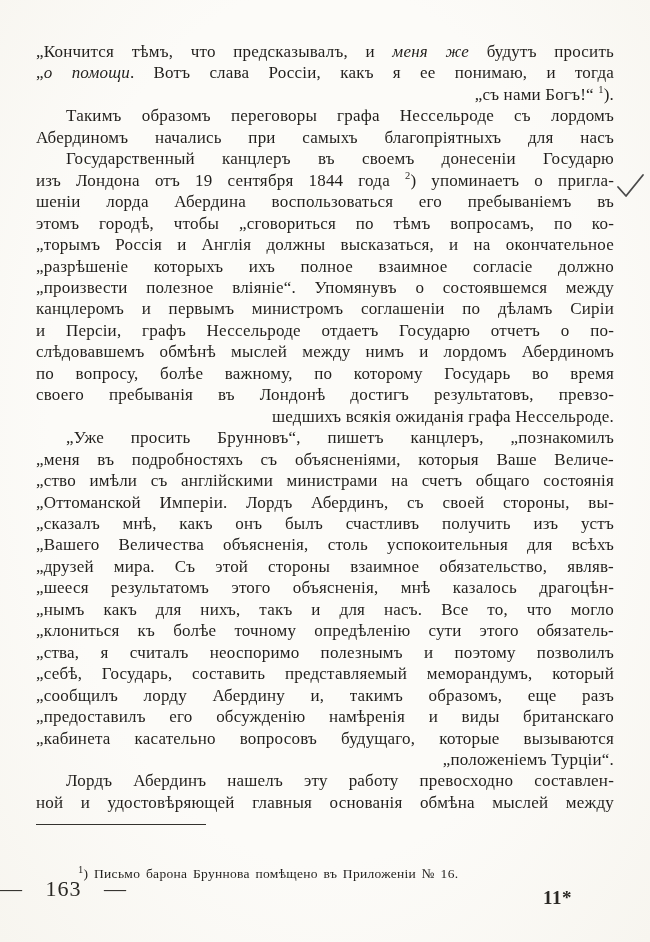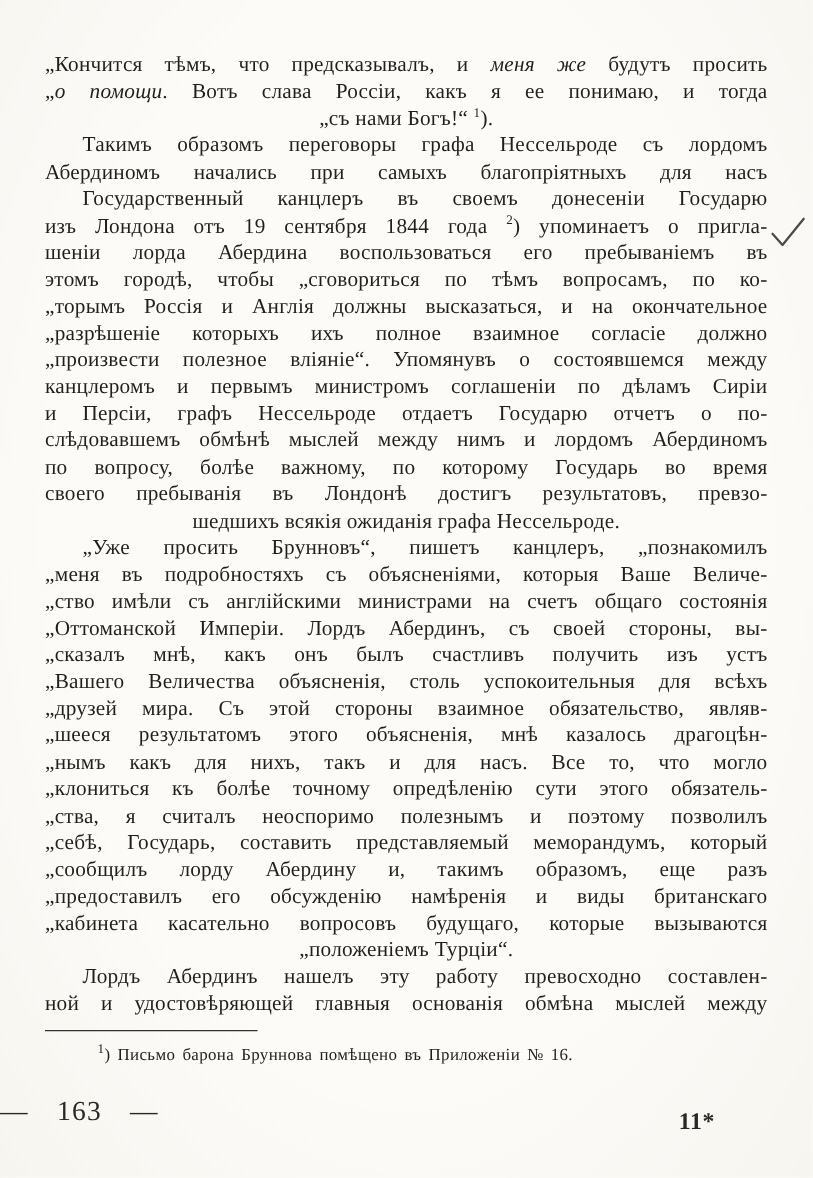--- a/index.html
+++ b/index.html
@@ -24,21 +24,21 @@
     position: absolute;
     left: 36px;
     top: 27px;
     width: 578px;
     margin-top: 14px;
   }
   .line {
     font-size: 17px;
     line-height: 21.45px;
     letter-spacing: 0.2px;
-    text-align: center;
+    text-align: right;
     white-space: normal;
   }
   .line.j {
     text-align: justify;
     text-align-last: justify;
     -moz-text-align-last: justify;
   }
   .line.ind {
     text-indent: 30px;
   }
@@ -62,21 +62,21 @@
     position: absolute;
     left: 36px;
     top: 824px;
     width: 170px;
     height: 0;
     border-top: 1.6px solid #34322e;
   }
   .footnotes {
     position: absolute;
     left: 36px;
-    top: 835px;
+    top: 865px;
     width: 578px;
     padding-left: 42px;
     box-sizing: border-box;
   }
   .footnote {
     font-size: 13.5px;
     line-height: 18.5px;
     letter-spacing: 0.3px;
     word-spacing: 2px;
   }

